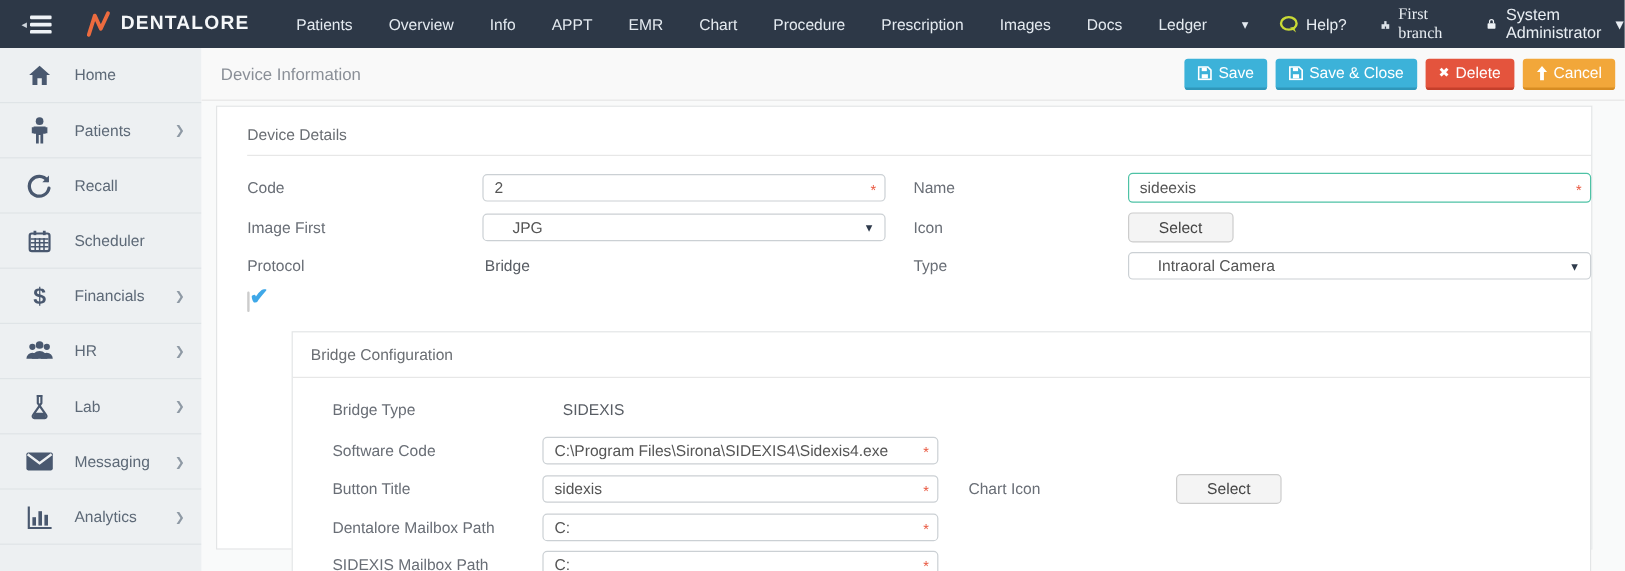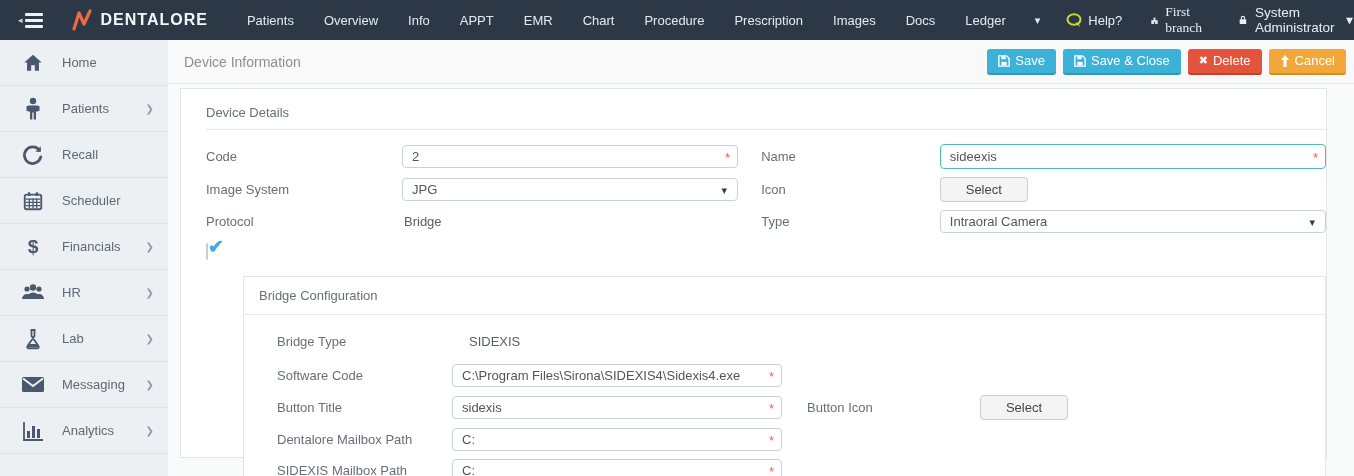--- a/index.html
+++ b/index.html
@@ -99,21 +99,21 @@
   }
   .inp-green { border:1px solid #4ec2a5; height:25px; }
   .star {
     position:absolute; right:8px; top:50%; transform:translateY(-42%);
     color:#e9573f; font-size:12px; pointer-events:none;
   }
   .static-val { font-size:13px; color:#585d64; padding-left:2px; }
 
   .select {
     position:relative; height:23px; border:1px solid #cbd0d4; border-radius:4px;
-    background:#fff; display:flex; align-items:center; padding:0 26px 0 9px;
+    background:#fff; display:flex; align-items:center; padding:0 26px 0 24px;
     font-size:13px; color:#555; cursor:pointer;
   }
   .select .caret { position:absolute; right:10px; top:50%; transform:translateY(-50%);
     font-size:11px; color:#2f3b4c; }
 
   .btn-select {
     min-width:88px; height:25px; background:#f4f4f4; border:1px solid #ccc;
     border-radius:4px; font-size:13px; color:#444; cursor:pointer;
     font-family:"Liberation Sans", sans-serif;
   }
@@ -338,21 +338,21 @@
         </span>
         <span class="spacer"></span>
         <span class="lbl2">Name</span>
         <span class="fld2 inp-wrap">
           <input class="inp inp-green" type="text" value="sideexis" style="">
           <span class="star">*</span>
         </span>
       </div>
 
       <div class="row">
-        <span class="lbl1">Image System</span>
+        <span class="lbl1">Image First</span>
         <span class="fld1">
           <span class="select">
             <span>JPG</span>
             <span class="caret">▾</span>
           </span>
         </span>
         <span class="spacer"></span>
         <span class="lbl2">Icon</span>
         <span class="fld2">
           <button class="btn-select">Select</button>
@@ -401,21 +401,21 @@
             </span>
           </div>
 
           <div class="row">
             <span class="b-lbl1">Button Title</span>
             <span class="b-fld1 inp-wrap">
               <input class="inp" type="text" value="sidexis" style="">
               <span class="star">*</span>
             </span>
             <span class="b-gap"></span>
-            <span class="b-lbl2">Button Icon</span>
+            <span class="b-lbl2">Chart Icon</span>
             <span>
               <button class="btn-select">Select</button>
             </span>
           </div>
 
           <div class="row">
             <span class="b-lbl1">Dentalore Mailbox Path</span>
             <span class="b-fld1 inp-wrap">
               <input class="inp" type="text" value="C:" style="">
               <span class="star">*</span>

